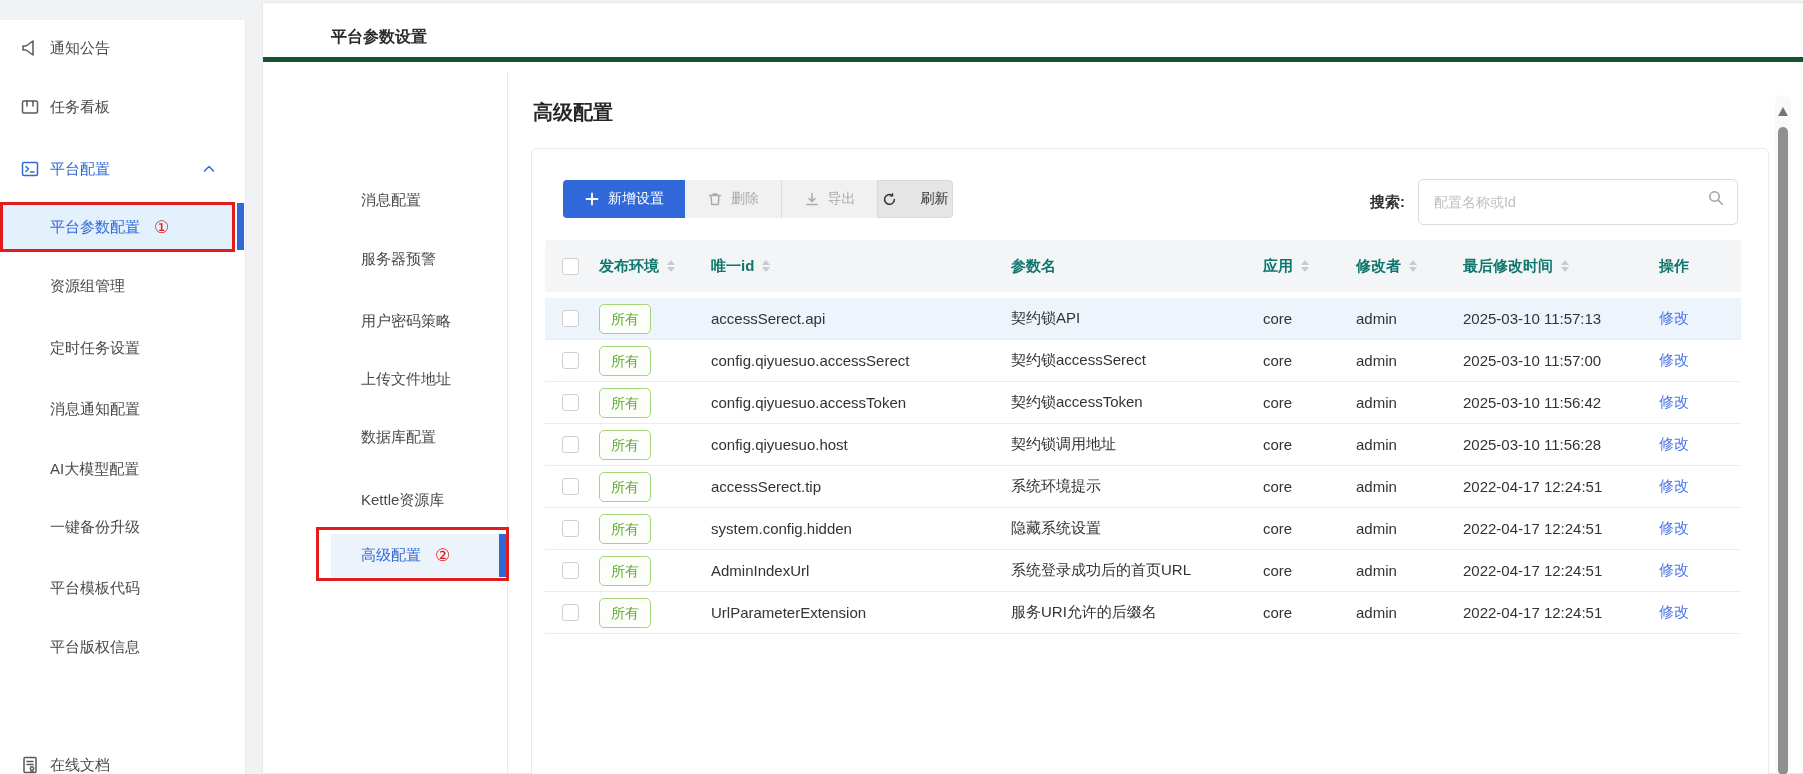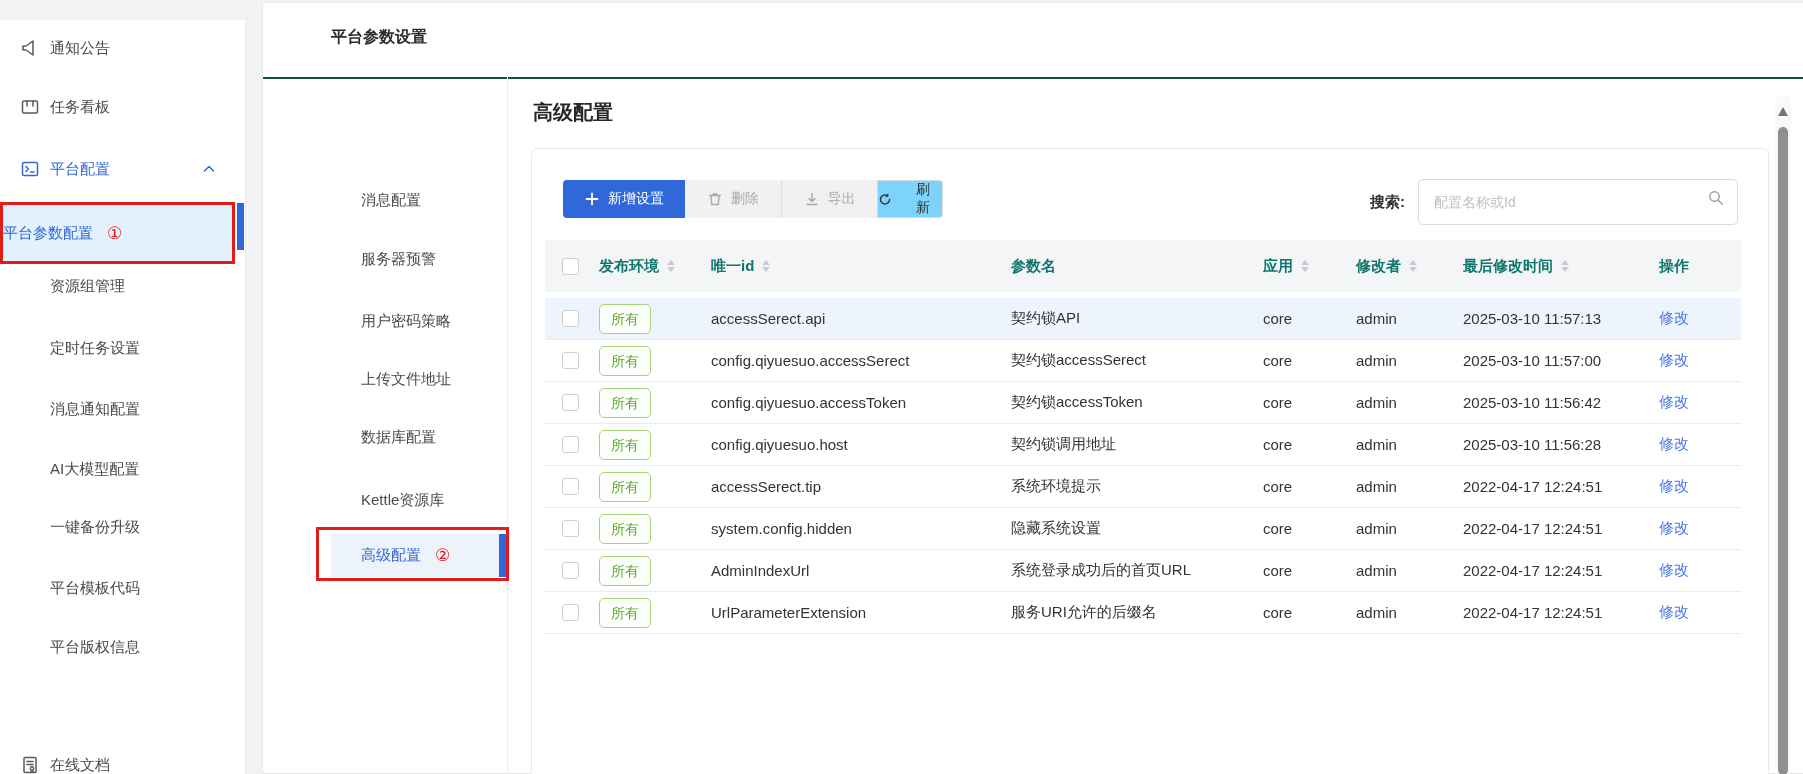--- a/index.html
+++ b/index.html
@@ -14,35 +14,35 @@
   .sidebar { position:absolute; left:0; top:0; width:246px; height:774px;
              background:#fff; border-right:1px solid #ebebeb; z-index:2;margin-top:20px; }
   .side-item { position:absolute; left:0; width:245px; height:42px;
                display:flex; align-items:center; padding-left:50px;
                font-size:15px; color:#4a4a4a; cursor:pointer; }
   .side-item .sicon { position:absolute; left:20px; top:50%; margin-top:-10px;
                       width:20px; height:20px; }
   .side-item.parent-active { color:var(--accent,#3168d9); }
   .side-item .chev { position:absolute; left:201px; top:50%; margin-top:-8px;
                      width:16px; height:16px; }
-  .side-active-box { position:absolute; left:0; top:182px; width:235px; height:62px;
+  .side-active-box { position:absolute; left:0; top:182px; width:235px; height:50px;
                      border:3px solid var(--annotation-red,#e21b1b);
                      background:var(--active-bg,#e3f1fc);
-                     display:flex; align-items:center; 
+                     display:flex; align-items:center; padding-left:47px;
                      font-size:15px; color:var(--accent,#3168d9); cursor:pointer; z-index:3; }
   .side-active-bar { position:absolute; left:237px; top:183px; width:7px; height:47px;
                      background:var(--accent,#3168d9); z-index:3; }
   .num-badge { color:var(--annotation-red,#e21b1b); font-size:17px; margin-left:14px; }
   svg.ic { stroke:#5a5a5a; fill:none; stroke-width:1.5; stroke-linecap:round; stroke-linejoin:round; }
   svg.ic.blue { stroke:var(--accent,#3168d9); }
   
   .panel { position:absolute; left:262px; top:2px; width:1541px; height:772px;
            background:#fff; border:1px solid #e8e8e8; border-right:none; z-index:1; }
-  .panel-header { position:absolute; left:0; top:0; width:100%; height:76px;
-                  border-bottom:2px solid #14532d; }
+  .panel-header { position:absolute; left:0; top:0; width:100%; height:59px;
+                  border-bottom:5px solid #14532d; }
   .panel-title { position:absolute; left:68px; top:0; height:68px; display:flex;
                  align-items:center; font-size:16px; font-weight:bold; color:#2b2b2b; }
   
   .tab-col { position:absolute; left:0; top:69px; width:245px; height:703px;
              border-right:1px solid #ebebeb; }
   .tab { position:absolute; left:0; width:244px; height:40px; display:flex;
          align-items:center; padding-left:98px; font-size:15px; color:#4a4a4a; cursor:pointer; }
   .tab-active { position:absolute; left:68px; top:462px; width:175px; height:43px;
                 background:#edf3fb; display:flex; align-items:center; padding-left:30px;
                 font-size:15px; color:var(--accent,#3168d9); cursor:pointer; }
@@ -56,21 +56,21 @@
   .card { position:absolute; left:268px; top:145px; width:1238px; height:660px;
           background:#fff; border:1px solid #e9e9e9; border-radius:6px; }
   
   .toolbar { position:absolute; left:31px; top:31px; height:38px; display:flex; }
   .tbtn { display:flex; align-items:center; justify-content:center; gap:8px;
           height:38px; font-size:14px; cursor:pointer; }
   .btn-add { width:122px; background:var(--accent,#3a78e5); color:#fff;
              border-radius:4px 0 0 4px; }
   .btn-dis { width:96px; background:#f1f1f2; color:#ababab; cursor:not-allowed; }
   .btn-dis + .btn-dis { border-left:1px solid #dcdcdc; }
-  .btn-refresh { width:66px; background:#7dd3fc; border:1px solid #d9d9d9;
+  .btn-refresh { width:76px; background:#e5e5e5; border:1px solid #d9d9d9;
                  border-radius:0 4px 4px 0; color:#303030;gap:24px; }
   .search-wrap { position:absolute; top:30px; right:30px; display:flex; align-items:center; }
   .search-label { font-size:15px; font-weight:bold; color:#333; margin-right:13px; }
   .search-box { position:relative; }
   .search-box input { width:320px; height:46px; border:1px solid #dcdcdc; border-radius:5px;
                       padding:0 42px 0 15px; font-size:14px; color:#333; outline:none;
                       font-family:inherit; }
   .search-box input::placeholder { color:#bfbfbf; }
   .search-box .mag { position:absolute; right:13px; top:10px; width:18px; height:18px; }
   

